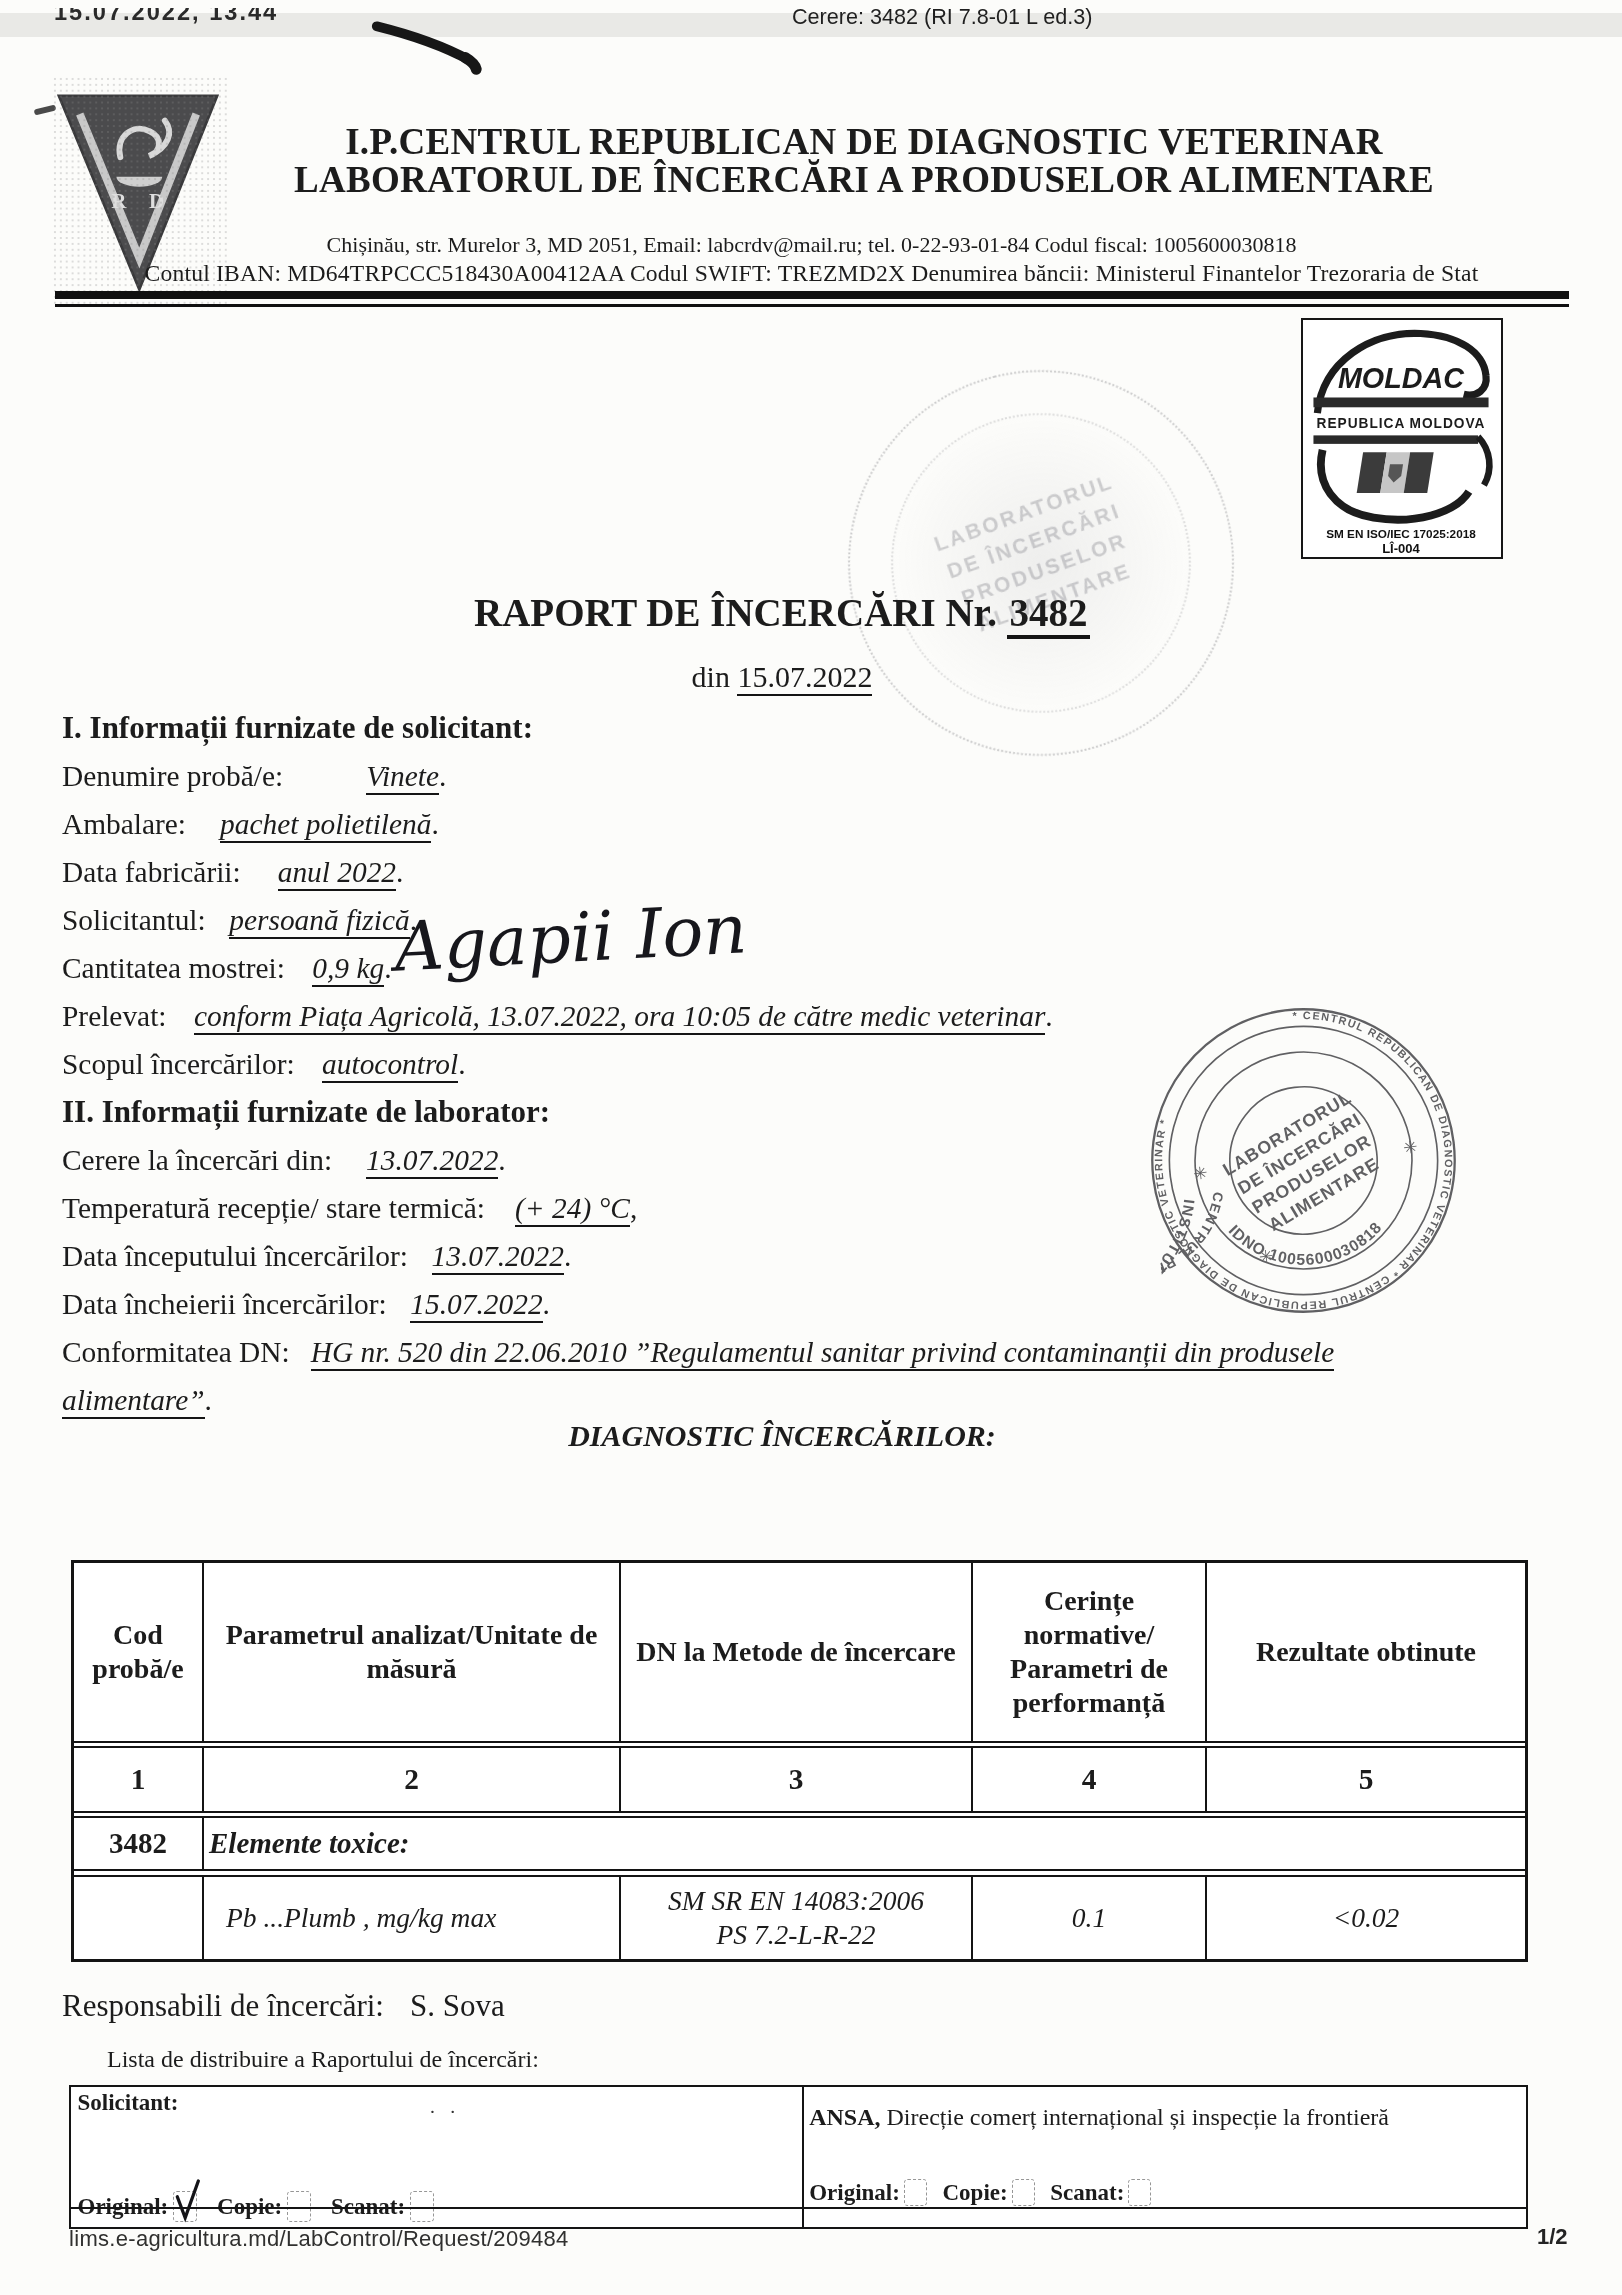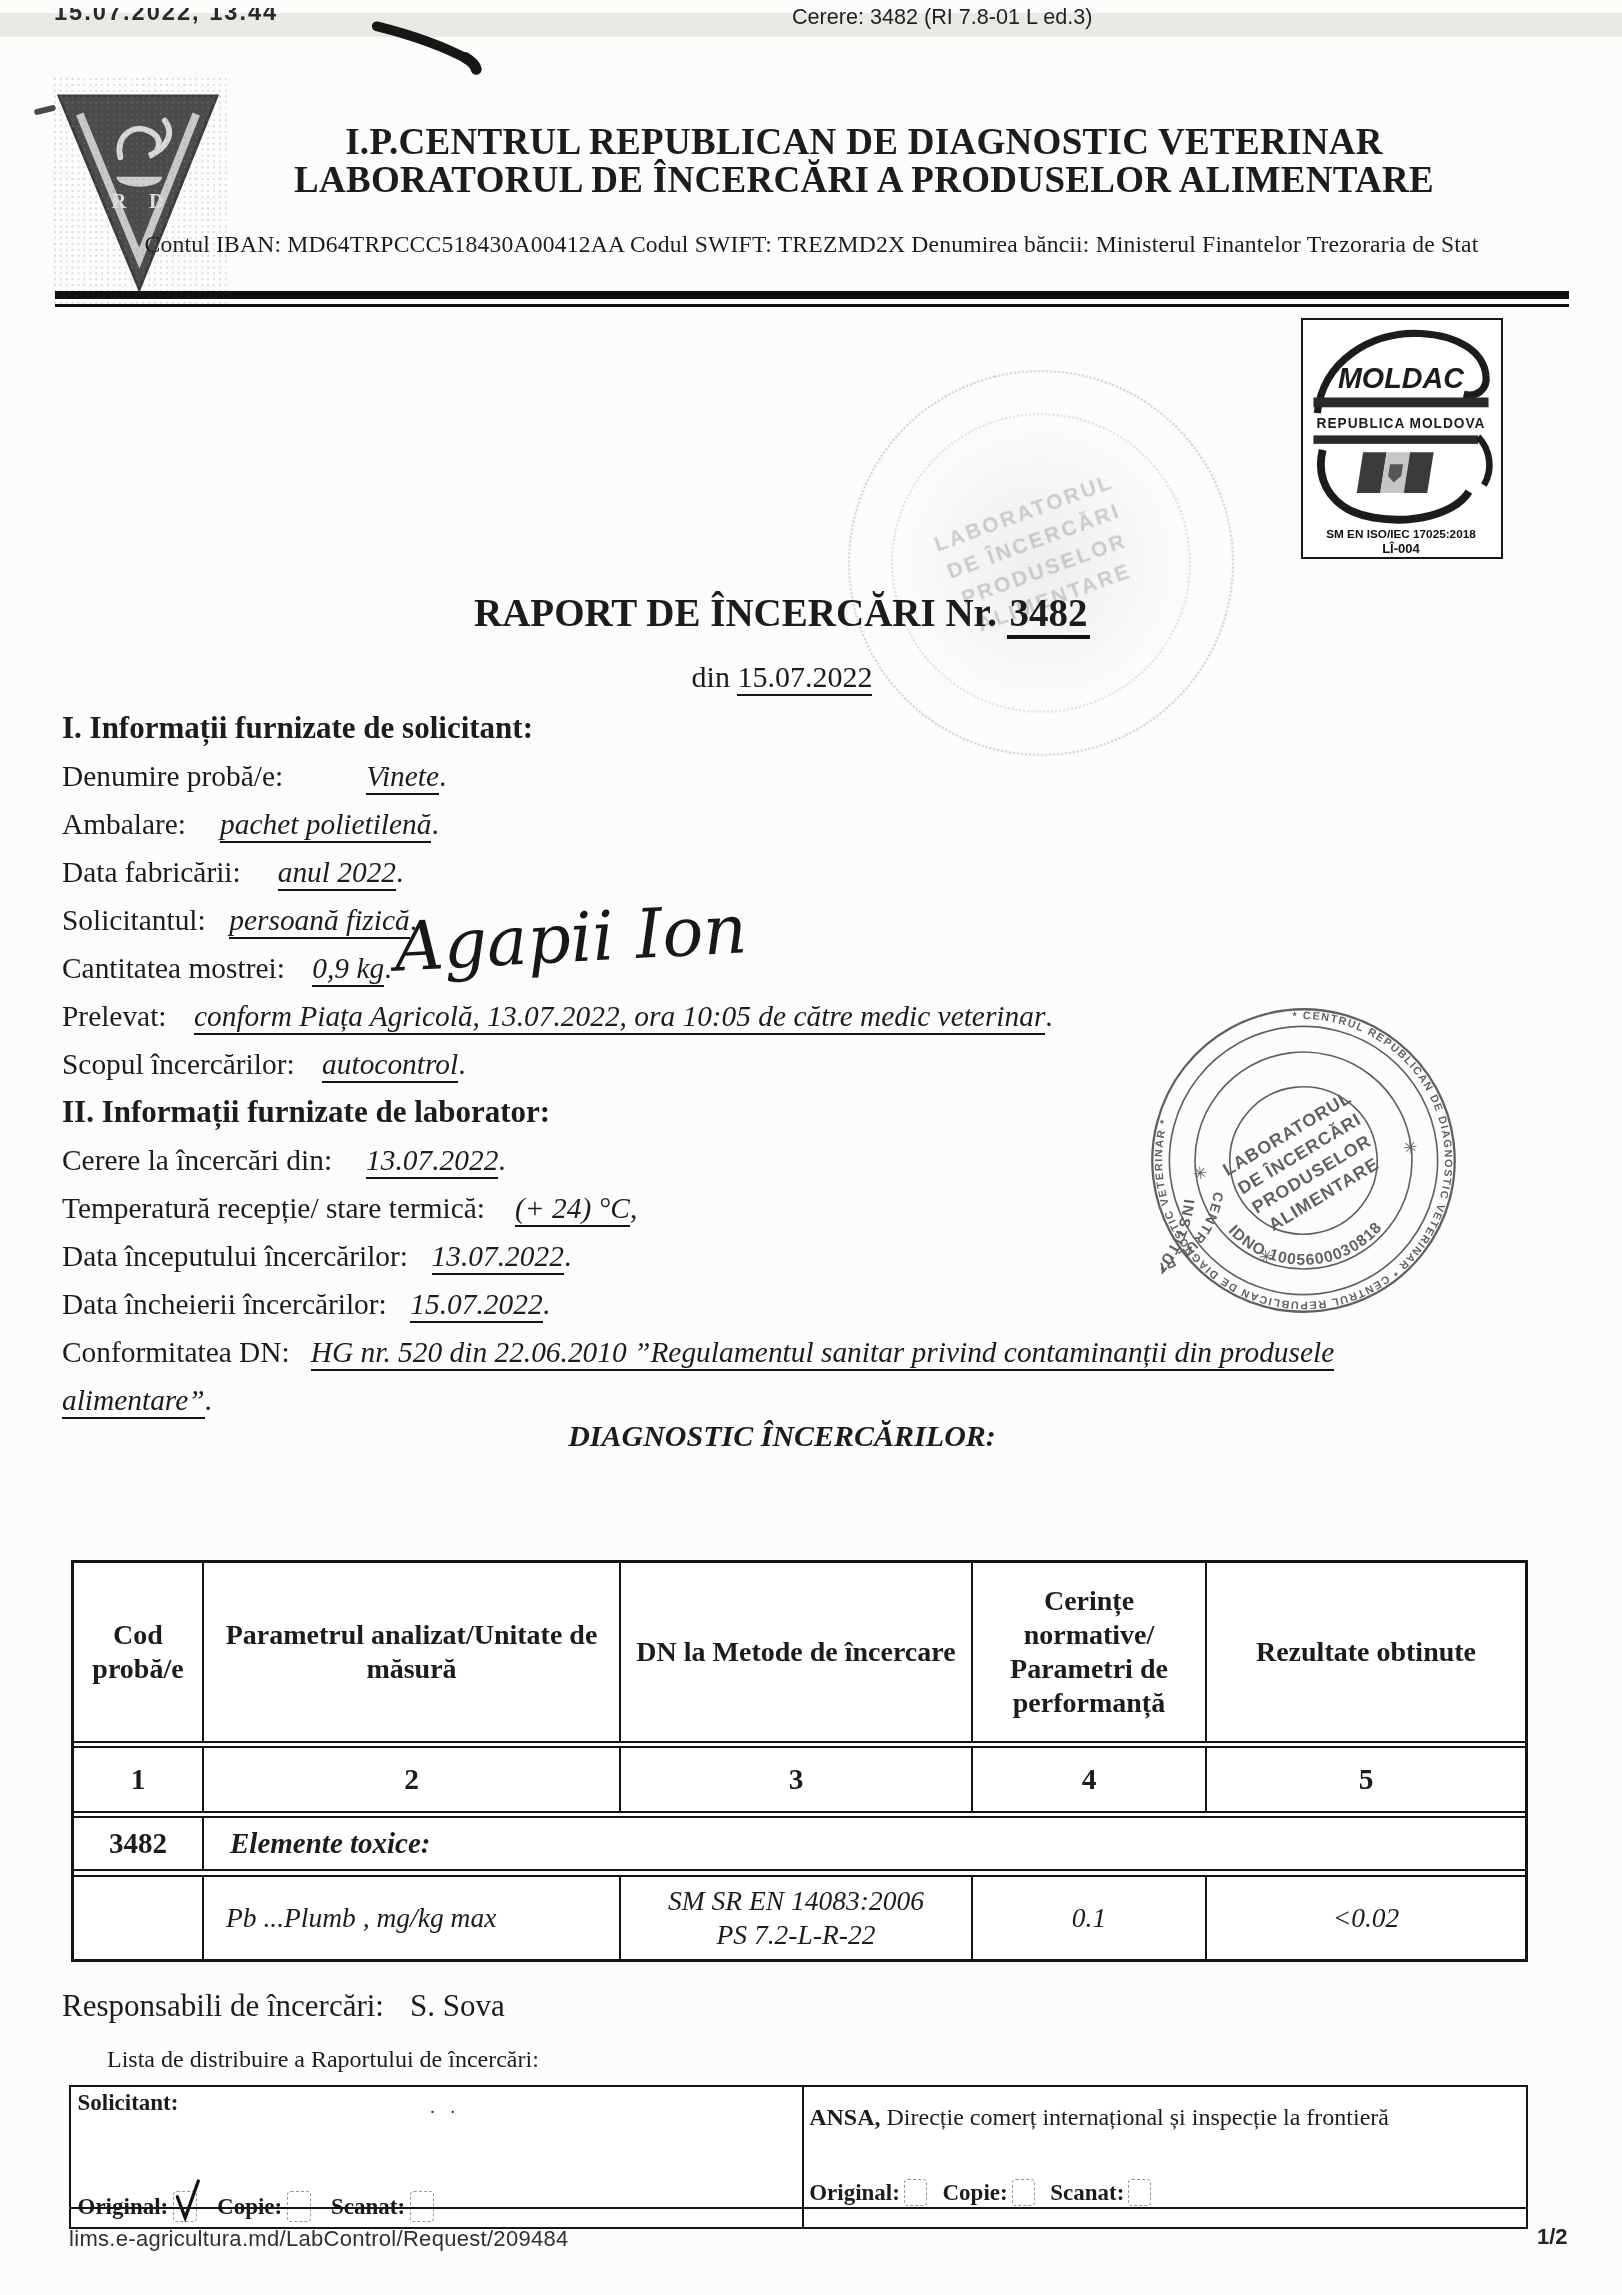--- a/index.html
+++ b/index.html
@@ -54,21 +54,21 @@
   .rtable{position:absolute;left:71px;top:1560px;width:1457px;border:3.9px solid #141414;box-sizing:border-box;background:#fff;}
   .trow{display:grid;grid-template-columns:130px 417px 352px 234px 1fr;}
   .trow .c{border-right:2.6px solid #141414;display:flex;align-items:center;justify-content:center;
     text-align:center;padding:3.9px 7.9px;box-sizing:border-box;line-height:1.22;}
   .trow .c:last-child{border-right:none;}
   .tsep{height:7.2px;border-top:2.6px solid #141414;border-bottom:2.6px solid #141414;box-sizing:border-box;}
   .thead{height:178px;font-weight:bold;font-size:28px;}
   .tnums{height:63px;font-weight:bold;font-size:29.4px;}
   .tgroup{height:51px;}
   .tgroup .code{font-weight:bold;font-size:29px;}
-  .tgroup .grp{grid-column:2/6;justify-content:flex-start;padding-left:26px;font-weight:bold;font-style:italic;font-size:29px;}
+  .tgroup .grp{grid-column:2/6;justify-content:flex-start;padding-left:5px;font-weight:bold;font-style:italic;font-size:29px;}
   .tdata{height:82px;font-style:italic;font-size:27.5px;}
   .tdata .param{justify-content:flex-start;padding-left:22px;}
   
   .resp{position:absolute;left:62px;top:1988px;font-size:31px;}
   .resp .nm{margin-left:18.3px;}
   .dist-head{position:absolute;left:107px;top:2046px;font-size:24px;}
   
   .dtable{position:absolute;left:69px;top:2085px;width:1459px;height:144px;border:2.6px solid #141414;
     box-sizing:border-box;display:grid;grid-template-columns:733px 1fr;background:#fff;}
   .dcell{position:relative;box-sizing:border-box;}
@@ -117,20 +117,21 @@
       <text x="84" y="196" font-size="32" font-weight="bold" fill="#dedede" font-family="Liberation Serif,serif">R</text>
       <text x="142" y="196" font-size="32" font-weight="bold" fill="#dedede" font-family="Liberation Serif,serif">D</text>
     </svg>
   </div>
 
   <div class="org-lines">
     <div>I.P.CENTRUL REPUBLICAN DE DIAGNOSTIC VETERINAR</div>
     <div>LABORATORUL DE ÎNCERCĂRI A PRODUSELOR ALIMENTARE</div>
   </div>
   <div class="addr">
+    <div class="a1">Chișinău, str. Murelor 3, MD 2051, Email: labcrdv@mail.ru; tel. 0-22-93-01-84 Codul fiscal: 1005600030818</div>
     <div class="a2">Contul IBAN: MD64TRPCCC518430A00412AA Codul SWIFT: TREZMD2X Denumirea băncii: Ministerul Finantelor Trezoraria de Stat</div>
   </div>
   <div class="rule"></div>
 
   <div class="moldac">
     <svg width="196" height="236" viewBox="0 0 300 360">
       <path d="M 22 142 C 30 62, 105 16, 180 20 C 238 23, 276 48, 280 84 C 283 106, 266 118, 246 113" fill="none" stroke="#1c1c1c" stroke-width="11"></path>
       <text x="150" y="104" text-anchor="middle" font-size="44" font-weight="bold" font-style="italic" font-family="Liberation Sans,sans-serif" fill="#1c1c1c">MOLDAC</text>
       <rect x="16" y="118" width="268" height="15" fill="#2a2a2a"></rect>
       <text x="150" y="165" text-anchor="middle" font-size="21" font-weight="bold" letter-spacing="1.5" font-family="Liberation Sans,sans-serif" fill="#1c1c1c">REPUBLICA MOLDOVA</text>

